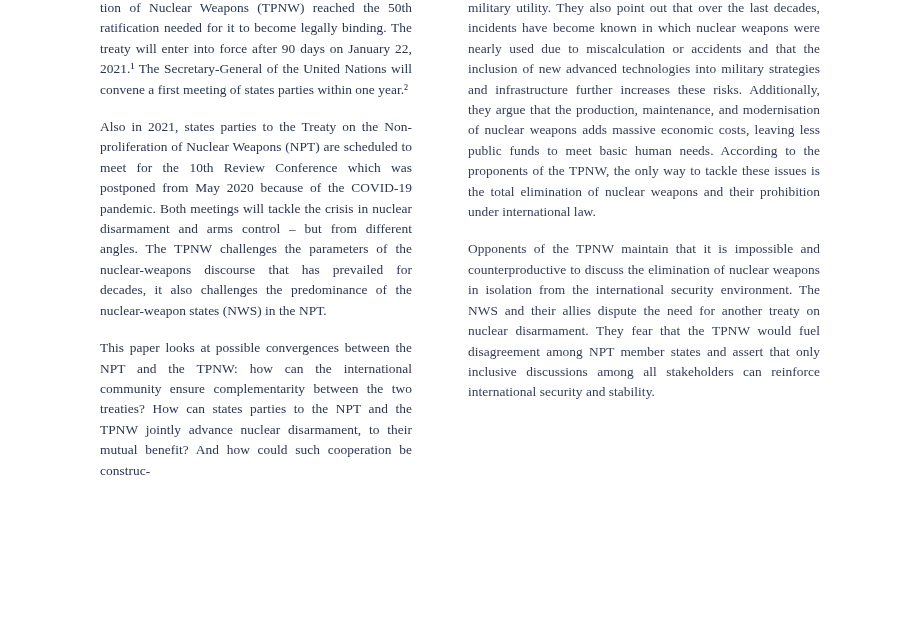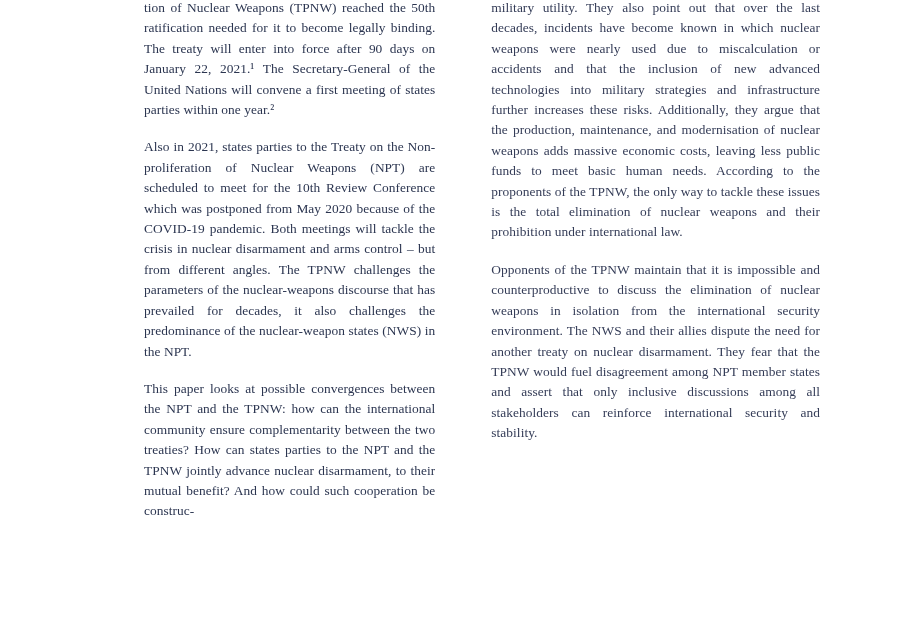--- a/index.html
+++ b/index.html
@@ -29,21 +29,20 @@
     display: flex;
     flex-direction: row;
     box-sizing: border-box;
   }
   .column {
     box-sizing: border-box;
   }
   .column-left {
     width: 460px;
     padding: 0 48px 0 100px;
-    margin-left: 44px;
   }
   .column-right {
     width: 460px;
     padding: 0 100px 0 8px;
   }
   .para {
     margin: 0 0 17px 0;
     text-align: justify;
     font-size: 13.4px;
     line-height: 20.4px;

